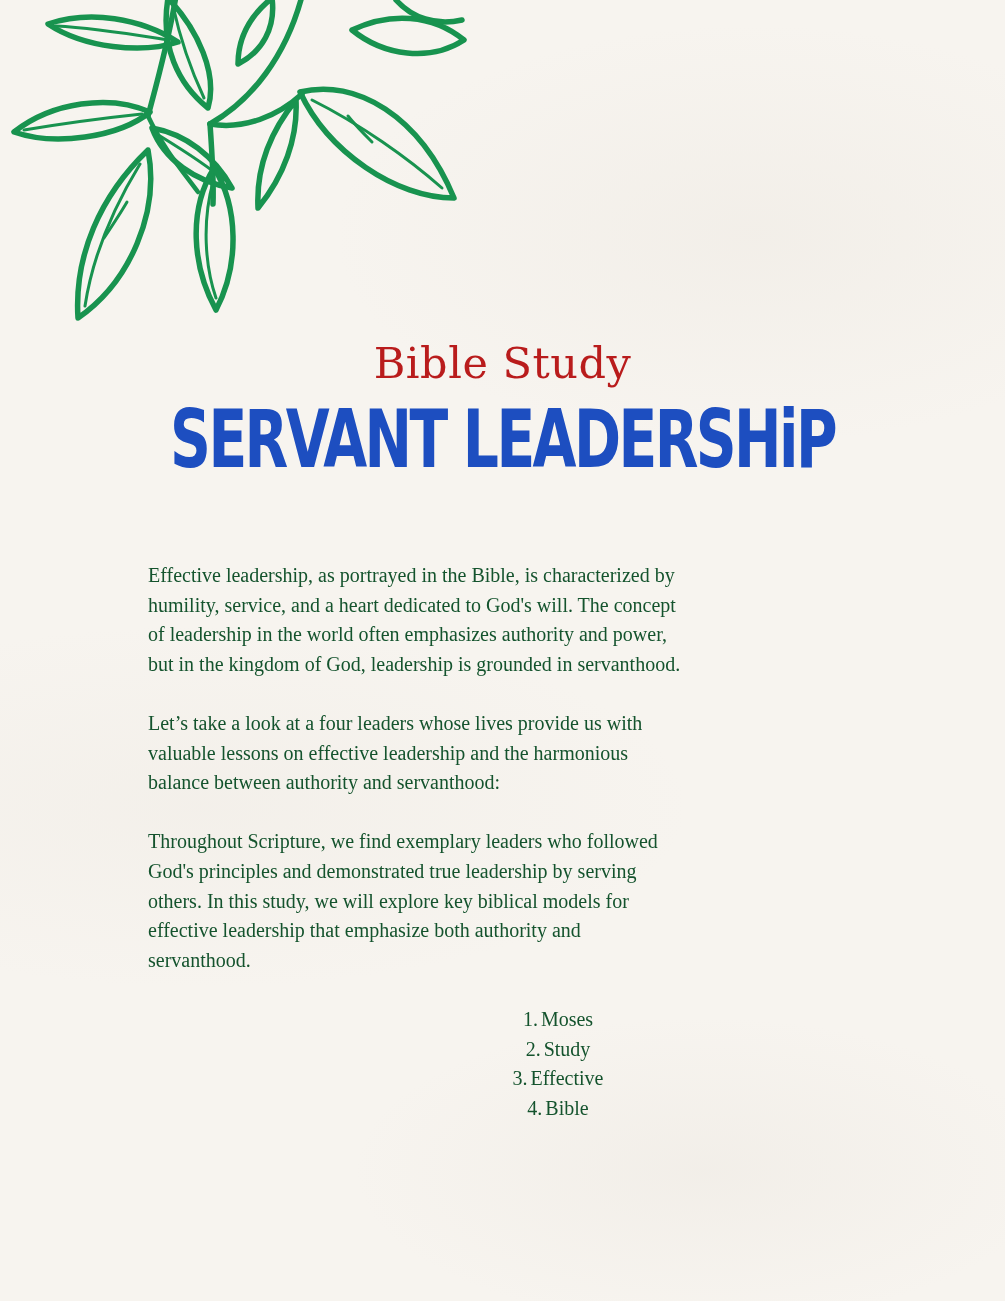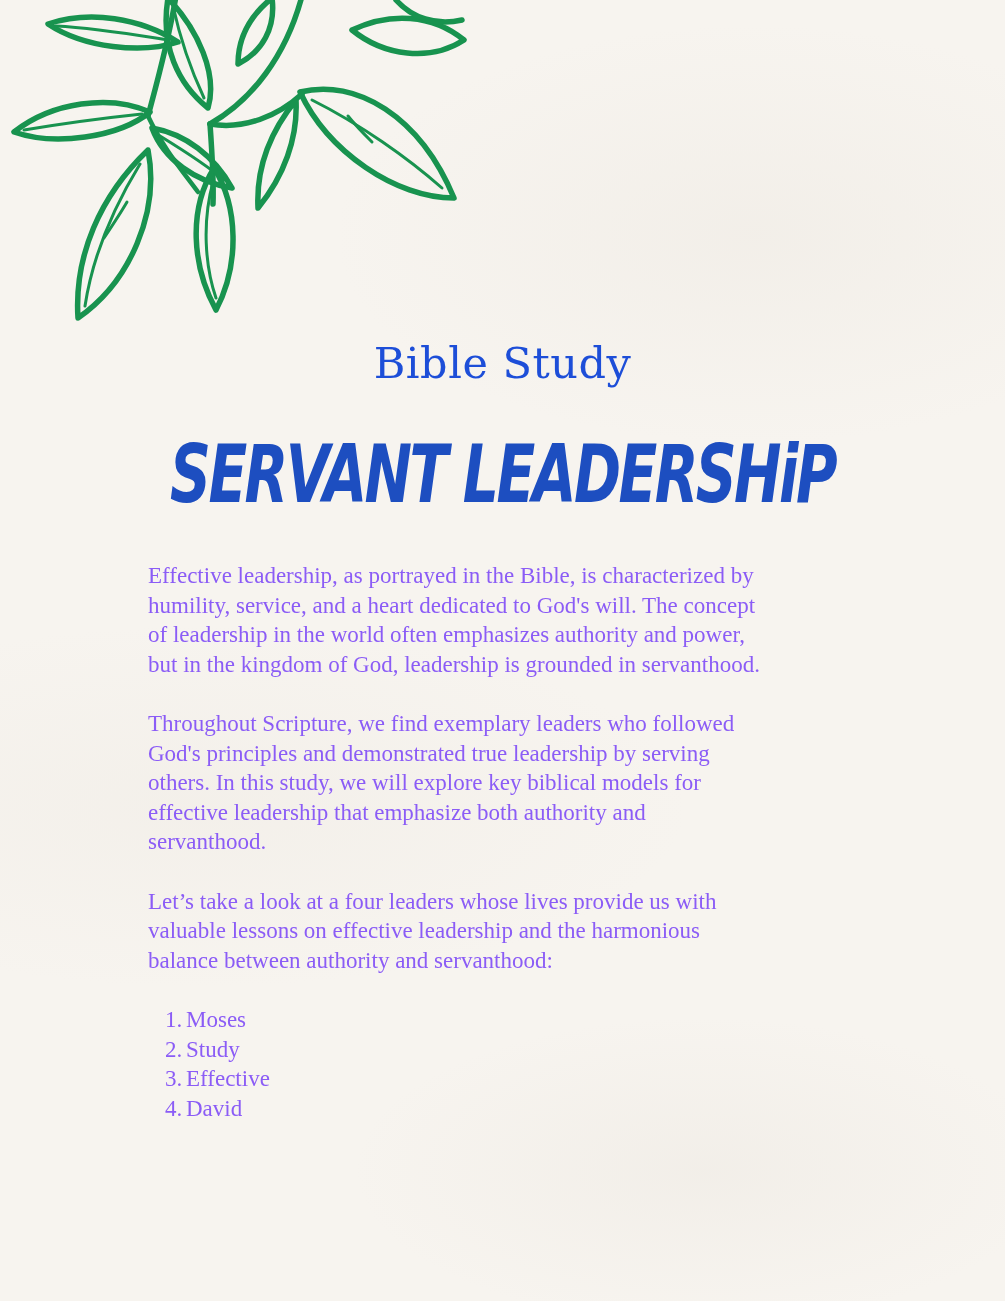--- a/index.html
+++ b/index.html
@@ -30,64 +30,64 @@
   .eyebrow {
     position: absolute;
     top: 334px;
     left: 0;
     width: 100%;
     text-align: center;
     font-family: "DejaVu Serif", "Liberation Serif", serif;
     font-size: 43px;
     line-height: 58px;
     letter-spacing: 0.5px;
-    color: #1d4ed8;
+    color: #b91c1c;
   }
 
   .main-title {
     position: absolute;
-    top: 424px;
+    top: 389px;
     left: 0;
     width: 100%;
     height: 100px;
     display: flex;
     align-items: center;
     justify-content: center;
-    font-style: italic;
   }
   .main-title .title-text {
     display: inline-block;
     white-space: nowrap;
     font-family: "DejaVu Sans", "Liberation Sans", sans-serif;
     font-weight: bold;
     font-size: 66px;
     letter-spacing: -3px;
     color: #1d4ec0;
     transform: scale(0.86, 1.22);
     transform-origin: center center;
   }
 
   .content {
     position: absolute;
     left: 148px;
     top: 561px;
     width: 800px;
-    color: #8b5cf6;
-    font-size: 23px;
+    color: #14532d;
+    font-size: 20px;
     line-height: 29.6px;
   }
   .content p {
     margin: 0 0 29.6px 0;
     white-space: pre-line;
   }
 
   .leaders {
     margin: 29.6px 0 0 0;
     padding: 0 0 0 17px;
     list-style: none;
+    text-align: center;
   }
   .leaders li {
     line-height: 29.6px;
   }
   .leaders .num {
     display: inline-block;
     min-width: 21px;
   }
 </style>
 </head>
@@ -139,28 +139,28 @@
 
 <div class="main-title">
   <span class="title-text">SERVANT LEADERSHiP</span>
 </div>
 
 <div class="content">
   <p>Effective leadership, as portrayed in the Bible, is characterized by
 humility, service, and a heart dedicated to God's will. The concept
 of leadership in the world often emphasizes authority and power,
 but in the kingdom of God, leadership is grounded in servanthood.</p>
+  <p>Let’s take a look at a four leaders whose lives provide us with
+valuable lessons on effective leadership and the harmonious
+balance between authority and servanthood:</p>
   <p>Throughout Scripture, we find exemplary leaders who followed
 God's principles and demonstrated true leadership by serving
 others. In this study, we will explore key biblical models for
 effective leadership that emphasize both authority and
 servanthood.</p>
-  <p>Let’s take a look at a four leaders whose lives provide us with
-valuable lessons on effective leadership and the harmonious
-balance between authority and servanthood:</p>
 
   <ol class="leaders">
     <li><span class="num">1.</span><span>Moses</span></li>
     <li><span class="num">2.</span><span>Study</span></li>
     <li><span class="num">3.</span><span>Effective</span></li>
-    <li><span class="num">4.</span><span>David</span></li>
+    <li><span class="num">4.</span><span>Bible</span></li>
   </ol>
 </div>
 
 </body></html>

